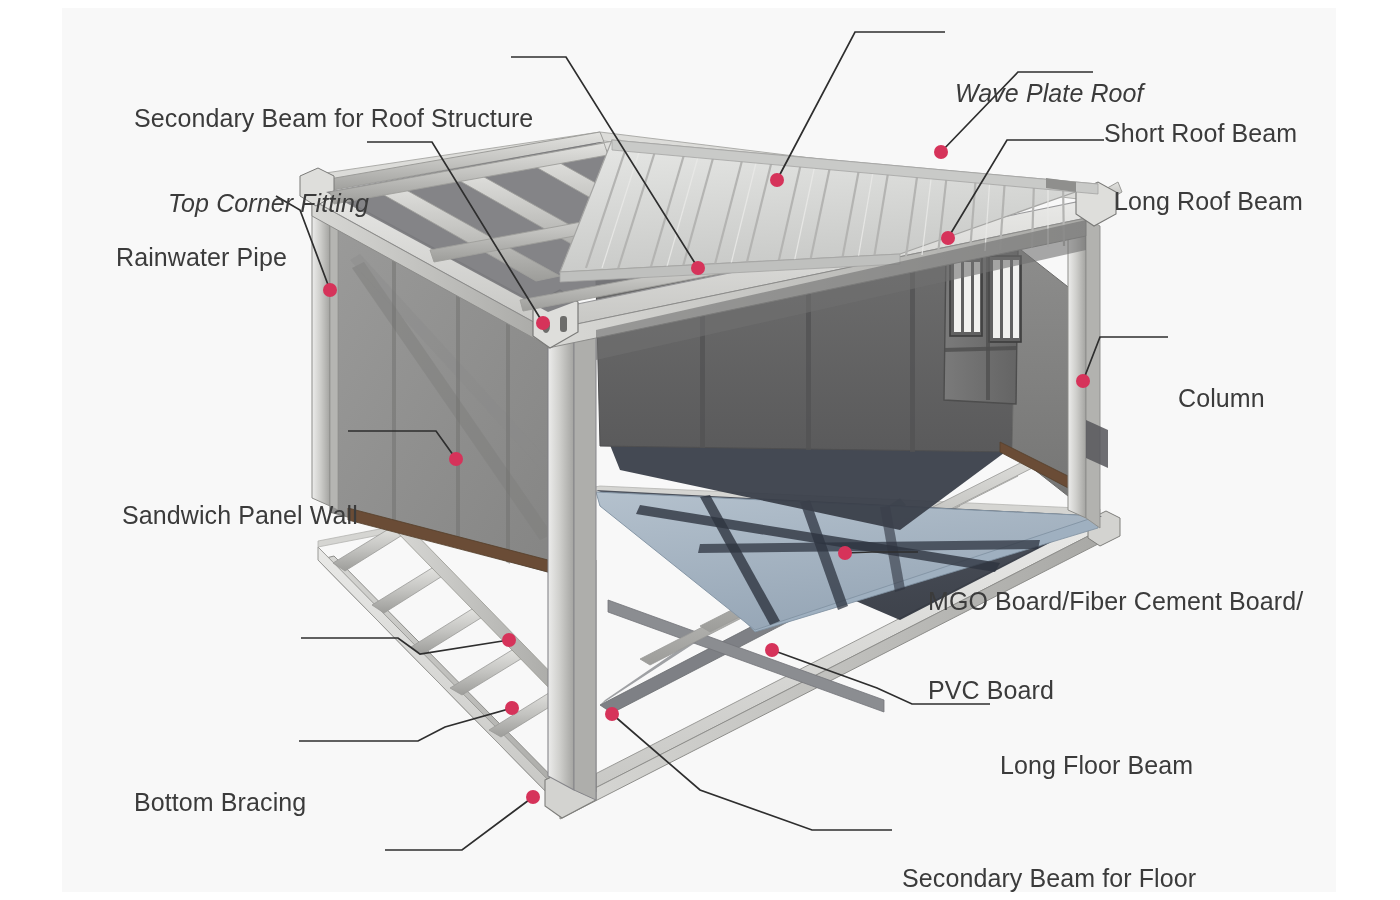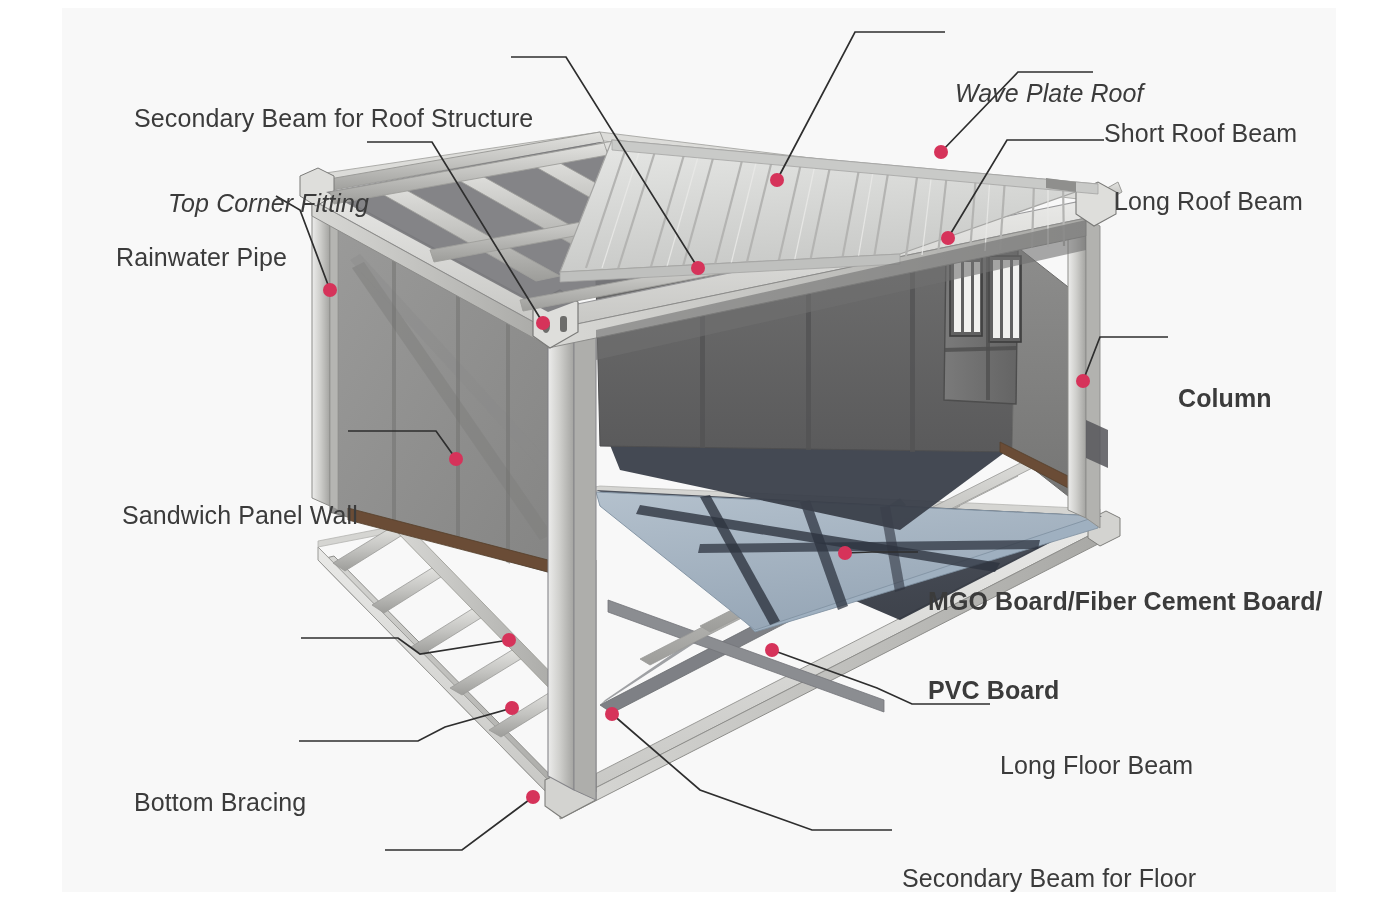--- a/index.html
+++ b/index.html
@@ -345,29 +345,29 @@
   </div>
 
   <div class="cal-label" style="left:168px; top:130px;font-style:italic;">
     <div>Top Corner Fitting</div>
   </div>
 
   <div class="cal-label" style="left:116px; top:184px;">
     <div>Rainwater Pipe</div>
   </div>
 
-  <div class="cal-label" style="left:1178px; top:325px;font-weight:bold;">
+  <div class="cal-label" style="left:1178px; top:325px;">
     <div>Column</div>
   </div>
 
   <div class="cal-label" style="left:122px; top:442px;">
     <div>Sandwich Panel Wall</div>
   </div>
 
-  <div class="cal-label" style="left:928px; top:528px;font-weight:bold;">
+  <div class="cal-label" style="left:928px; top:528px;">
     <div>MGO Board/Fiber Cement Board/</div>
     <div style="text-align:left;">PVC Board</div>
   </div>
 
 
   <div class="cal-label" style="left:134px; top:729px;">
     <div>Bottom Bracing</div>
   </div>
 
   <div class="cal-label" style="left:1000px; top:692px;">

